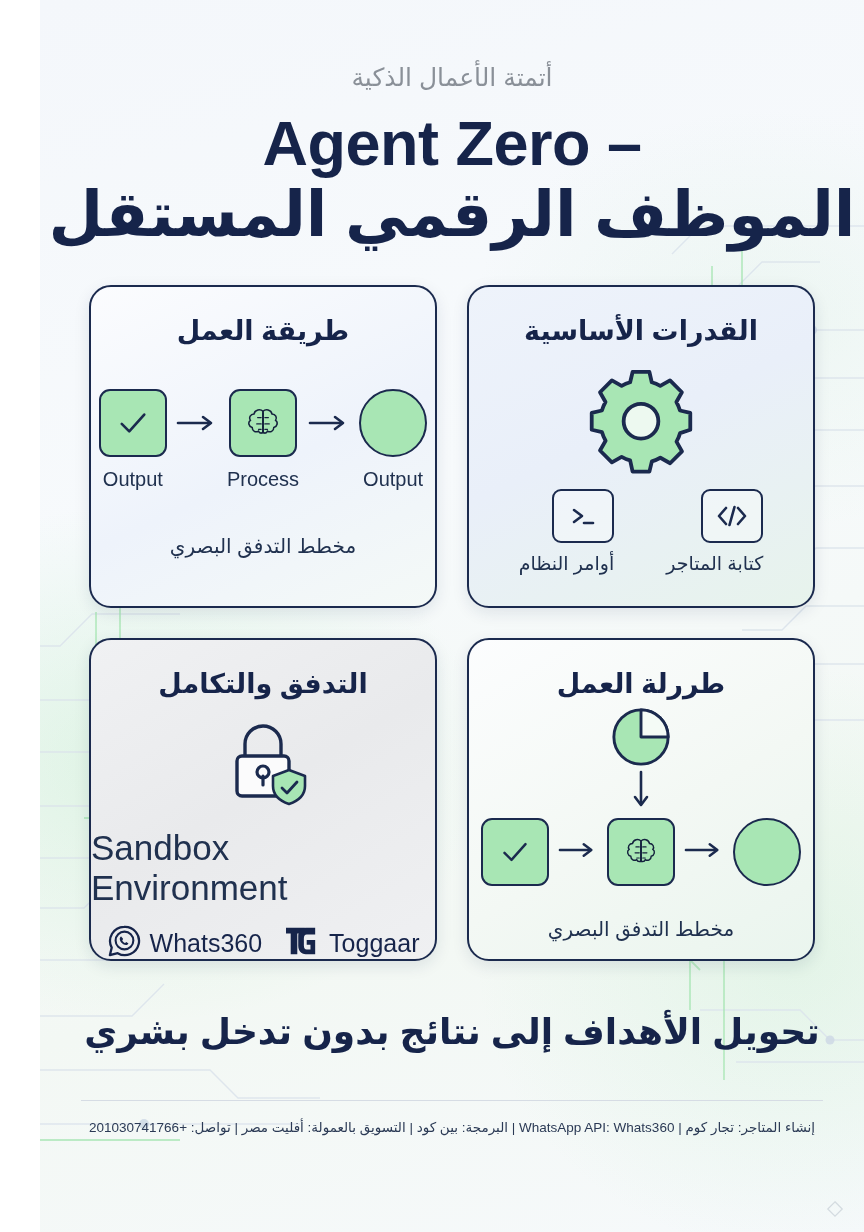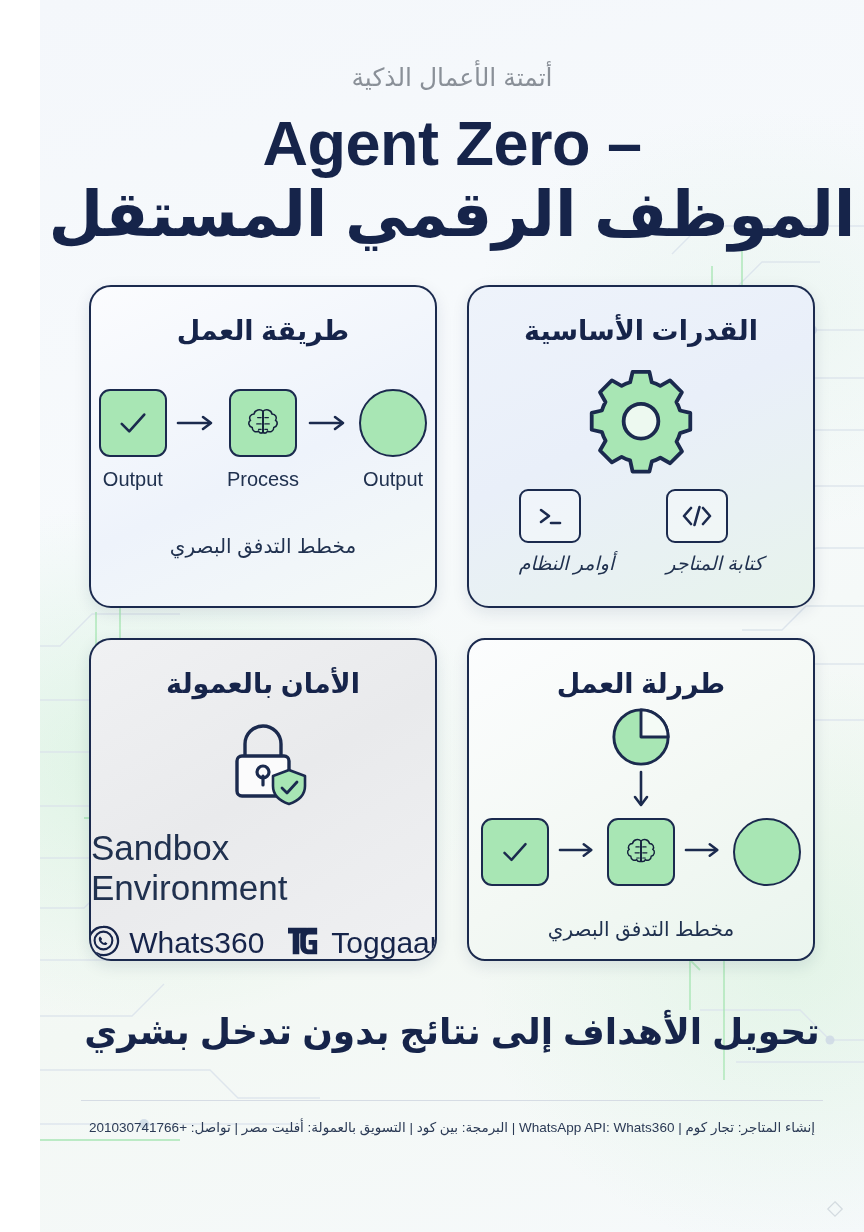--- a/index.html
+++ b/index.html
@@ -73,21 +73,21 @@
     border: 2.5px solid #1b2a4e;
     border-radius: 22px;
     box-shadow: 0 5px 16px rgba(24,40,80,0.10);
     overflow: hidden;
     display: flex;
     flex-direction: column;
     align-items: center;
   }
   .card.c1 { background: linear-gradient(155deg, #eef3fb 0%, #e9eff9 45%, #e7f3ec 100%); }
   .card.c2 { background: linear-gradient(155deg, #fbfcfe 0%, #eef3fb 55%, #f4f9f7 100%); }
-  .card.c3 { background: linear-gradient(150deg, #fcfdfe 0%, #f3f8f4 55%, #eaf5ee 100%); border-radius: 18px; }
+  .card.c3 { background: linear-gradient(150deg, #fcfdfe 0%, #f3f8f4 55%, #eaf5ee 100%); }
   .card.c4 { background: linear-gradient(150deg, #f0f1f3 0%, #e9eaec 48%, #eff0f2 100%); }
 
   .card-title {
     margin-top: 28px;
     font-size: 27px;
     font-weight: bold;
     color: #16244a;
     text-align: center;
     line-height: 1.2;
   }
@@ -103,23 +103,22 @@
   .mini-row {
     margin-top: 10px;
     display: flex;
     flex-direction: row-reverse;
     gap: 52px;
     justify-content: center;
   }
   .mini-item {
     display: flex;
     flex-direction: column;
-    align-items: flex-end;
+    align-items: flex-start;
     gap: 9px;
-    font-style: italic;
   }
   .mini-box {
     width: 58px;
     height: 50px;
     border: 2.5px solid #1b2a4e;
     border-radius: 9px;
     display: flex;
     align-items: center;
     justify-content: center;
     background: rgba(255,255,255,0.35);
@@ -185,21 +184,21 @@
     align-items: center;
     gap: 22px;
     direction: ltr;
   }
   .logo {
     display: flex;
     align-items: center;
     gap: 9px;
   }
   .logo-text {
-    font-size: 30px;
+    font-size: 25px;
     color: #16244a;
   }
 
   
   .tagline {
     position: relative;
     margin-top: 48px;
     text-align: center;
     font-size: 36px;
     font-weight: bold;
@@ -426,21 +425,21 @@
               </svg>
             </div>
           </div>
         </div>
       </div>
 
       <div class="card-caption" style="margin-top:30px;">مخطط التدفق البصري</div>
     </div>
 
     <div class="card c4">
-      <div class="card-title">الأمان بالعمولة</div>
+      <div class="card-title">التدفق والتكامل</div>
 
       <div class="lock-wrap">
         <svg width="96" height="92" viewBox="0 0 96 92" fill="none">
           <path d="M30 40 V28 a18 18 0 0 1 36 0 V40" stroke="#1b2a4e" stroke-width="3.4" fill="none" stroke-linecap="round"></path>
           <rect x="22" y="40" width="52" height="40" rx="5" fill="#fbfbfc" stroke="#1b2a4e" stroke-width="3.4"></rect>
           <circle cx="48" cy="56" r="6" fill="none" stroke="#1b2a4e" stroke-width="3.2"></circle>
           <path d="M48 60 V69" stroke="#1b2a4e" stroke-width="3.2" stroke-linecap="round"></path>
           <path d="M74 54 l16 6 v10 c0 9-7 15-16 18 -9-3-16-9-16-18 V60 Z" fill="#a8e6b4" stroke="#1b2a4e" stroke-width="2.6" stroke-linejoin="round"></path>
           <path d="M67 72 l5 5 10-11" stroke="#1b2a4e" stroke-width="2.8" stroke-linecap="round" stroke-linejoin="round" fill="none"></path>
         </svg>

